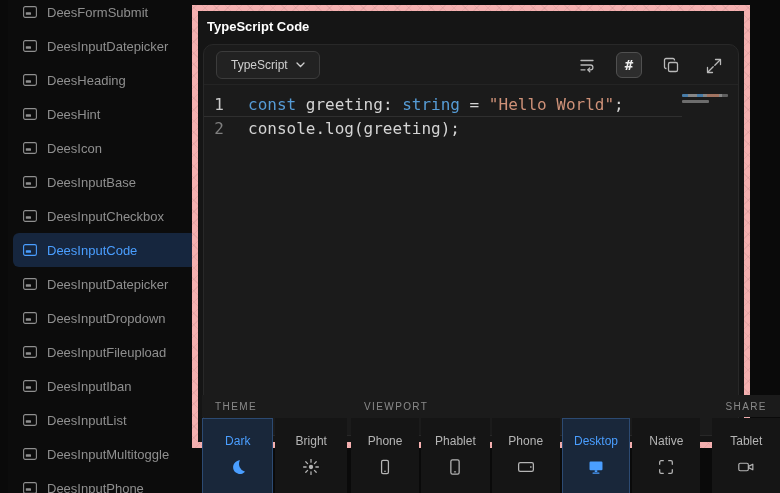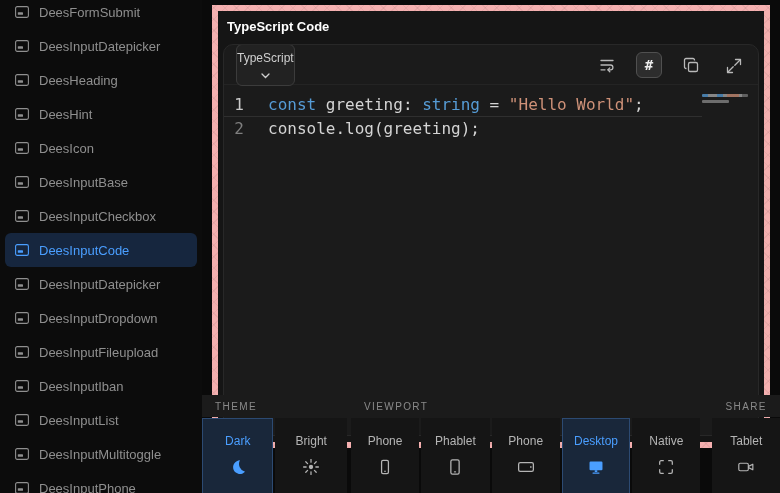--- a/index.html
+++ b/index.html
@@ -7,35 +7,35 @@
   body {
     background:#0a0a0a;
     font-family:"Liberation Sans", sans-serif;
     position:relative;
     overflow:hidden;
     color:#ccc;
   }
 
   
   .sidebar {
-    position:absolute; left:0; top:0; width:202px; height:493px;
+    position:absolute; left:8px; top:0; width:202px; height:493px;
     background:#0c0c0c; overflow:hidden;
   }
   .sidebar-list { margin-top:-5px; }
   .sidebar-item {
     height:34px; display:flex; align-items:center; gap:10px;
     padding:0 8px 0 10px; margin:0 5px; border-radius:6px;
     color:#8f8f8f; font-size:13px; cursor:pointer; white-space:nowrap;
   }
   .sidebar-item .s-icon { display:flex; align-items:center; flex:none; }
   .sidebar-item.selected { background:#16263e; color:#4a9eff; }
 
   
   .demo-frame {
-    position:absolute; left:212px; top:5px; width:558px; height:443px;
+    position:absolute; left:192px; top:5px; width:558px; height:443px;
     background-color:#f5b0b0;
     background-image:
       repeating-linear-gradient(45deg, rgba(0,0,0,0.05) 0 1px, transparent 1px 8px),
       repeating-linear-gradient(-45deg, rgba(0,0,0,0.05) 0 1px, transparent 1px 8px);
     padding:6px;
   }
   .demo-inner {
     width:100%; height:100%; background:#151515;
     display:flex; flex-direction:column;
   }
@@ -50,21 +50,21 @@
     background:#1b1b1b; border:1px solid #282828; border-radius:10px;
     display:flex; flex-direction:column; overflow:hidden;
   }
   .editor-toolbar {
     height:40px; flex:none; display:flex; align-items:center;
     padding:0 12px; gap:16px; border-bottom:1px solid #242424;
   }
   .lang-button {
     display:inline-flex; align-items:center; gap:8px;
     border:1px solid #3c3c3c; border-radius:6px; background:#222;
-    color:#cfcfcf; font-size:12px; padding:6px 0; cursor:pointer;flex-direction:column;
+    color:#cfcfcf; font-size:12px; padding:6px 14px; cursor:pointer;
   }
   .toolbar-spacer { flex:1; }
   .tb-icon {
     display:flex; align-items:center; justify-content:center;
     width:26px; height:26px; color:#b9b9b9; cursor:pointer; border-radius:6px;
   }
   .tb-icon.boxed {
     border:1px solid #505050; background:#2d2d2d; color:#ececec;
     font-size:14px; font-weight:bold;
     font-family:"DejaVu Sans Mono", monospace;

